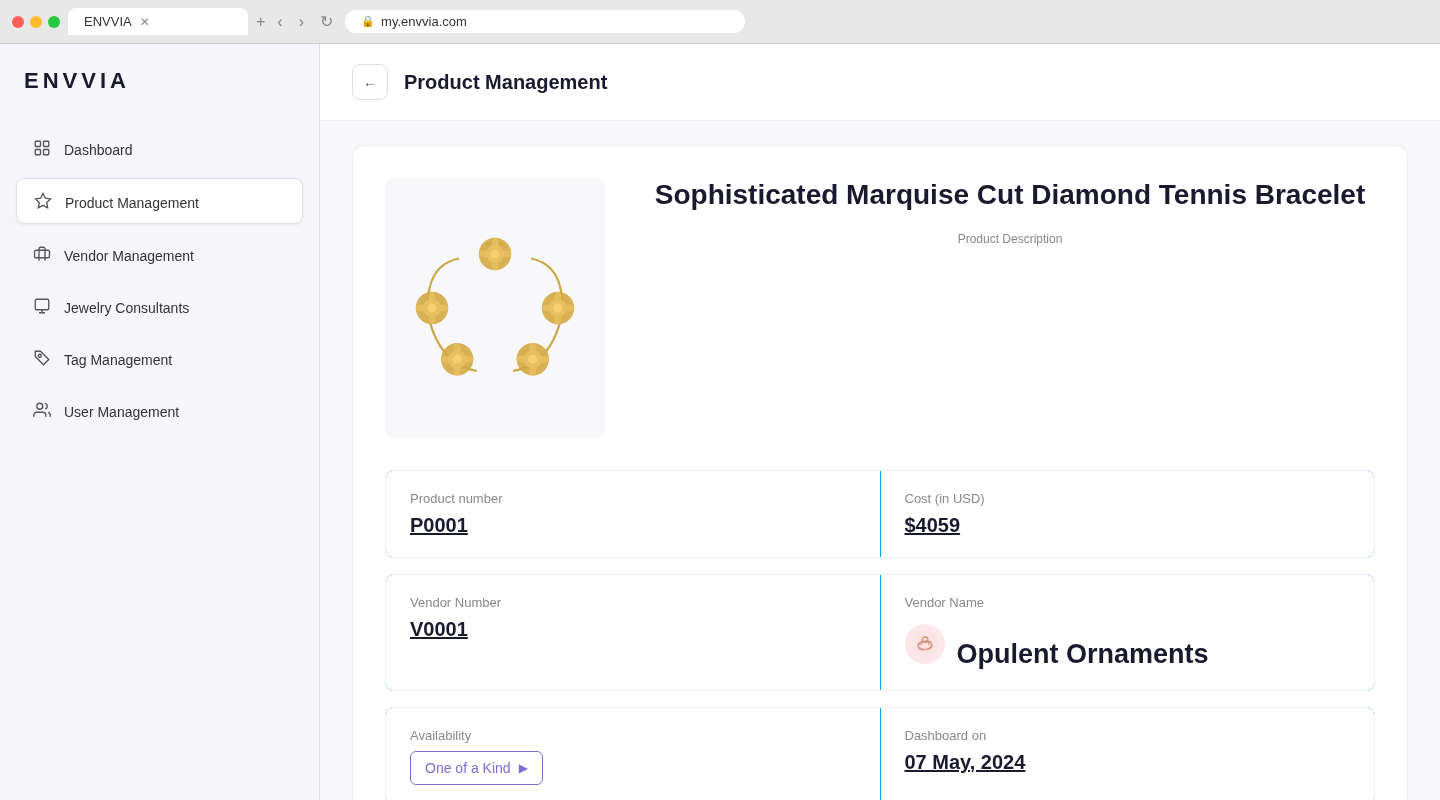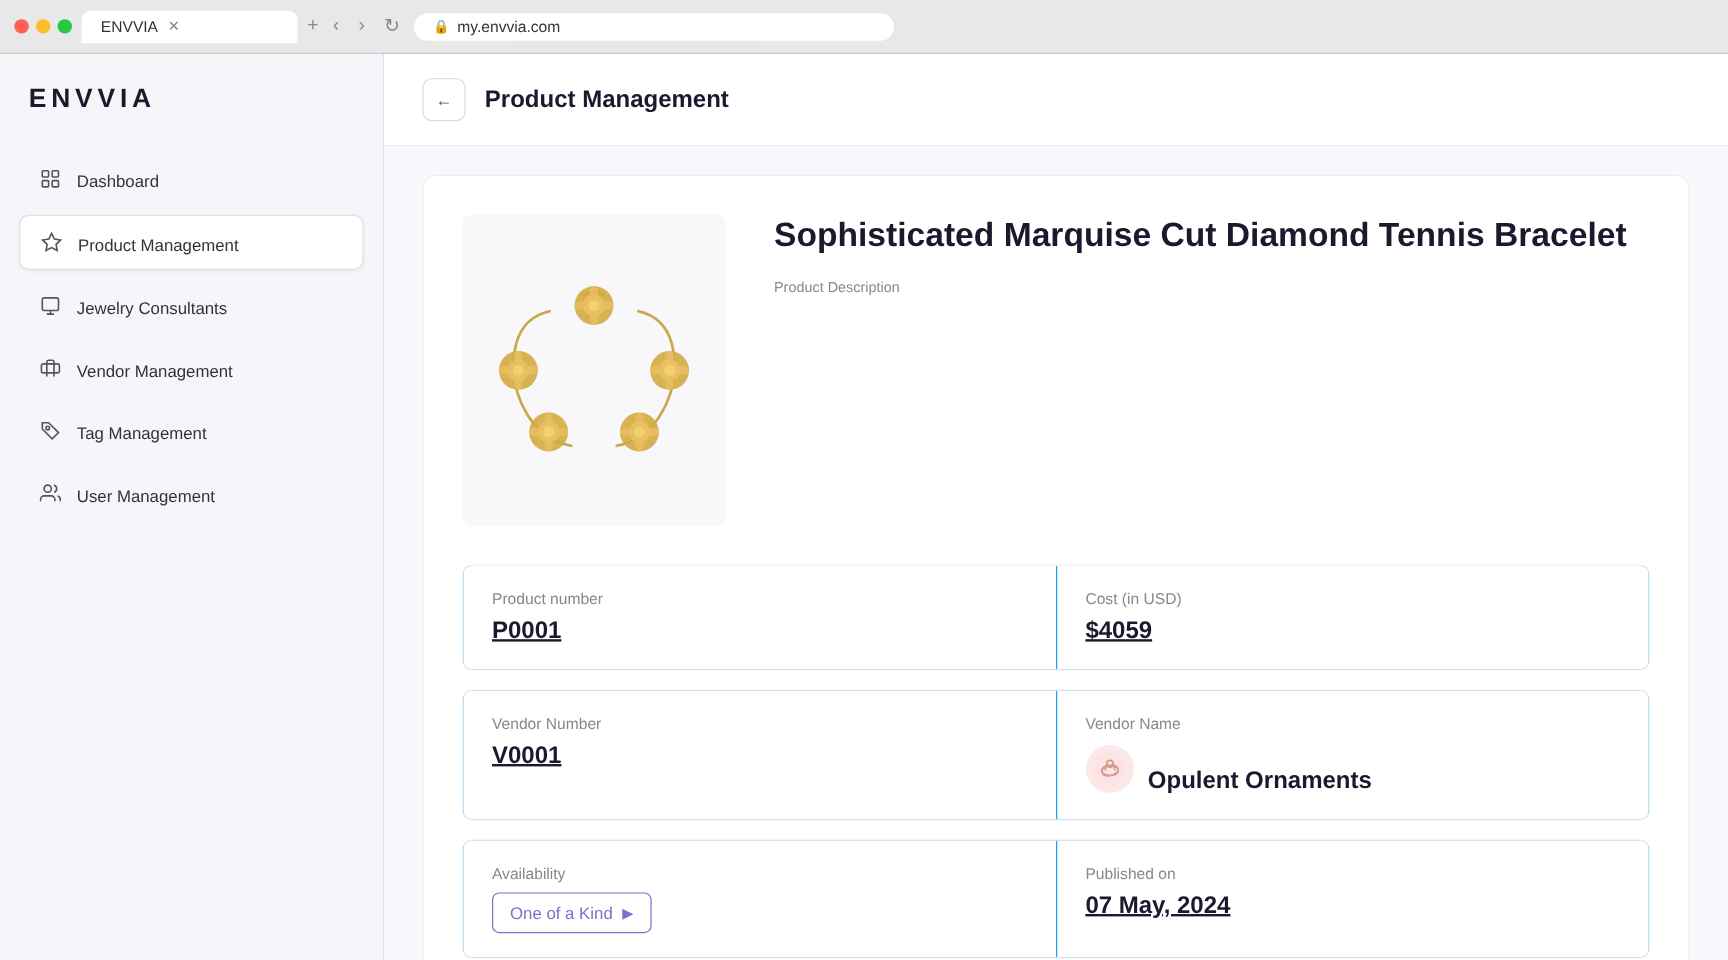--- a/index.html
+++ b/index.html
@@ -39,35 +39,35 @@
     
     .content { flex: 1; overflow-y: auto; padding: 24px 32px; background: #f8f8fc; }
     .product-card { background: white; border-radius: 12px; padding: 32px; border: 1px solid #eee; }
 
     .product-top { display: flex; gap: 40px; margin-bottom: 32px; }
     .product-image-box { width: 220px; height: 260px; background: #f8f8fa; border-radius: 8px; display: flex; align-items: center; justify-content: center; flex-shrink: 0; overflow: hidden; }
 
     
     .bracelet-svg { width: 180px; height: 180px; }
 
-    .product-info { flex: 1; }
+    .product-info { flex: 1; text-align: center; }
     .product-name { font-size: 28px; font-weight: 700; color: #1a1a2e; line-height: 1.2; margin-bottom: 20px; }
     .product-desc-label { font-size: 12px; color: #888; margin-bottom: 8px; }
     .product-desc { font-size: 14px; color: #444; line-height: 1.6; }
 
     
     .info-grid { display: grid; grid-template-columns: 1fr 1fr; gap: 1px; background: #0ea5e9; border: 1px solid #f0f0f5; border-radius: 8px; overflow: hidden; margin-bottom: 16px; }
     .info-cell { background: white; padding: 20px 24px; }
     .info-cell-label { font-size: 13px; color: #888; margin-bottom: 8px; }
     .info-cell-value { font-size: 20px; font-weight: 600; color: #1a1a2e; text-decoration: underline; }
 
     
     .vendor-name-row { display: flex; align-items: center; gap: 12px; }
     .vendor-avatar { width: 40px; height: 40px; border-radius: 50%; background: #fce8e8; display: flex; align-items: center; justify-content: center; font-size: 18px; }
-    .vendor-name-text { font-size: 20px; font-weight: 600; color: #1a1a2e; margin-top: 21px; }
+    .vendor-name-text { font-size: 27px; font-weight: 600; color: #1a1a2e; margin-top: 21px; }
 
     
     .availability-badge { display: inline-flex; align-items: center; gap: 8px; border: 1.5px solid #7c6fcd; border-radius: 6px; padding: 8px 14px; font-size: 14px; color: #7c6fcd; font-weight: 500; cursor: pointer; justify-content: space-between; }
     .availability-arrow { font-size: 12px; }
   </style>
 </head>
 <body>
 
 <div class="browser-chrome">
   <div class="browser-dots">
@@ -113,35 +113,35 @@
         <svg width="18" height="18" viewBox="0 0 24 24" fill="none" stroke="currentColor" stroke-width="1.8">
             <polygon points="12 2 15.09 8.26 22 9.27 17 14.14 18.18 21.02 12 17.77 5.82 21.02 7 14.14 2 9.27 8.91 8.26 12 2"></polygon>
           </svg>
       </span>
       <span>Product Management</span>
     </div>
 
     <div class="sidebar-item">
       <span class="icon">
         <svg width="18" height="18" viewBox="0 0 24 24" fill="none" stroke="currentColor" stroke-width="1.8">
+            <path d="M20 7H4a2 2 0 00-2 2v6a2 2 0 002 2h16a2 2 0 002-2V9a2 2 0 00-2-2z"></path>
+            <path d="M16 21V5a2 2 0 00-2-2h-4a2 2 0 00-2 2v16"></path>
+          </svg>
+      </span>
+      <span>Vendor Management</span>
+    </div>
+
+    <div class="sidebar-item">
+      <span class="icon">
+        <svg width="18" height="18" viewBox="0 0 24 24" fill="none" stroke="currentColor" stroke-width="1.8">
             <rect x="3" y="3" width="18" height="14" rx="2"></rect>
             <path d="M8 21h8M12 17v4"></path>
           </svg>
       </span>
       <span>Jewelry Consultants</span>
-    </div>
-
-    <div class="sidebar-item">
-      <span class="icon">
-        <svg width="18" height="18" viewBox="0 0 24 24" fill="none" stroke="currentColor" stroke-width="1.8">
-            <path d="M20 7H4a2 2 0 00-2 2v6a2 2 0 002 2h16a2 2 0 002-2V9a2 2 0 00-2-2z"></path>
-            <path d="M16 21V5a2 2 0 00-2-2h-4a2 2 0 00-2 2v16"></path>
-          </svg>
-      </span>
-      <span>Vendor Management</span>
     </div>
 
     <div class="sidebar-item">
       <span class="icon">
         <svg width="18" height="18" viewBox="0 0 24 24" fill="none" stroke="currentColor" stroke-width="1.8">
             <circle cx="9" cy="9" r="2"></circle>
             <path d="M3 3h7l11 11-7 7L3 10V3z"></path>
           </svg>
       </span>
       <span>Tag Management</span>
@@ -283,21 +283,21 @@
 
         <div class="info-grid">
           <div class="info-cell">
             <div class="info-cell-label">Availability</div>
             <div class="availability-badge">
               <span>One of a Kind</span>
               <span class="availability-arrow">▶</span>
             </div>
           </div>
           <div class="info-cell">
-            <div class="info-cell-label">Published on</div>
+            <div class="info-cell-label">Dashboard on</div>
             <div class="info-cell-value">07 May, 2024</div>
           </div>
         </div>
 
       </div>
     </div>
   </div>
 </div>
 
 </body></html>

